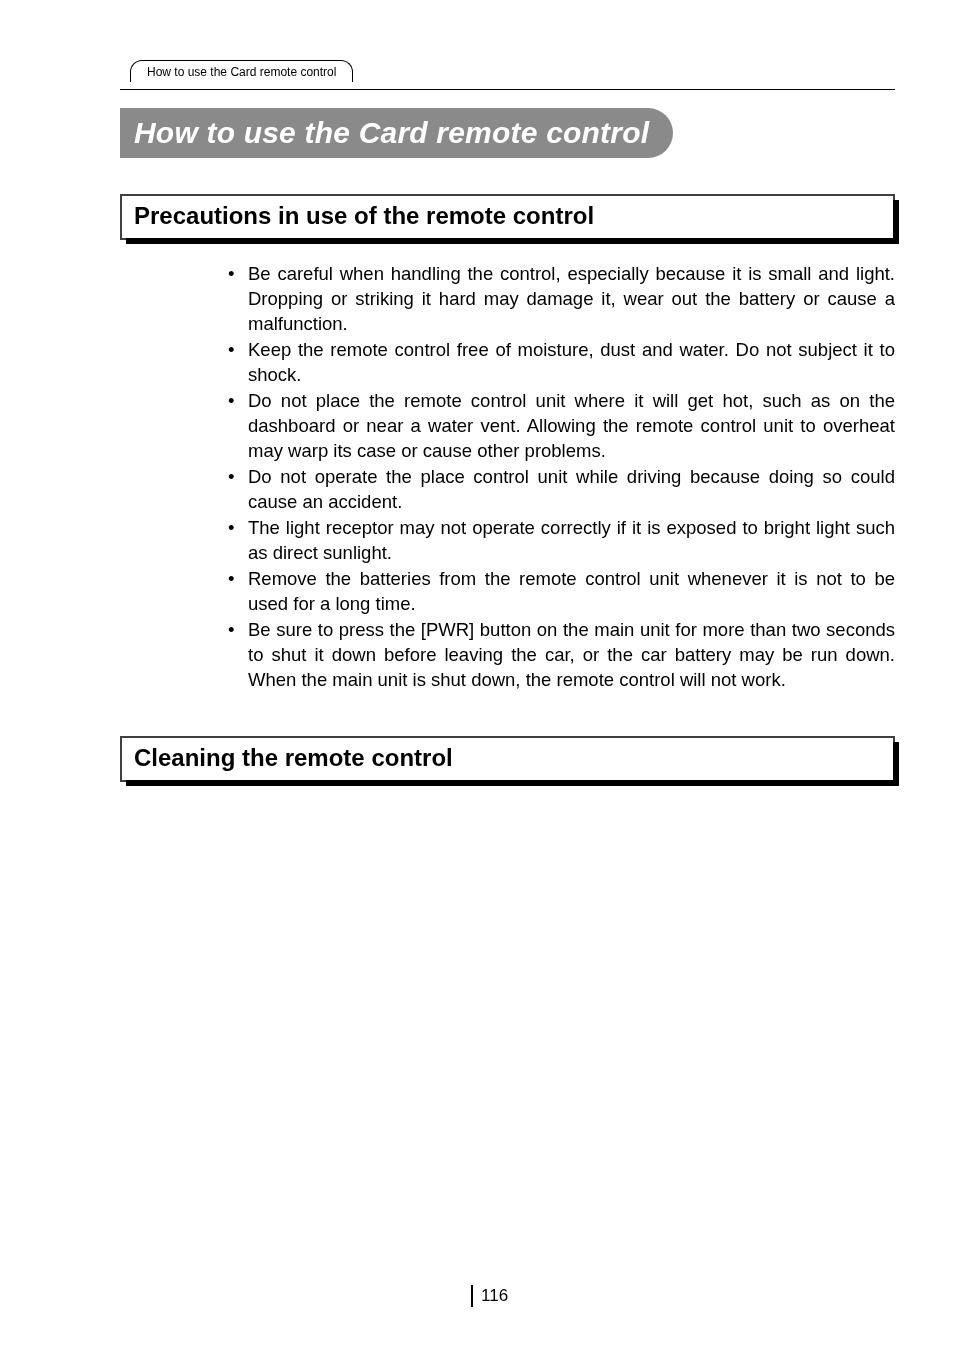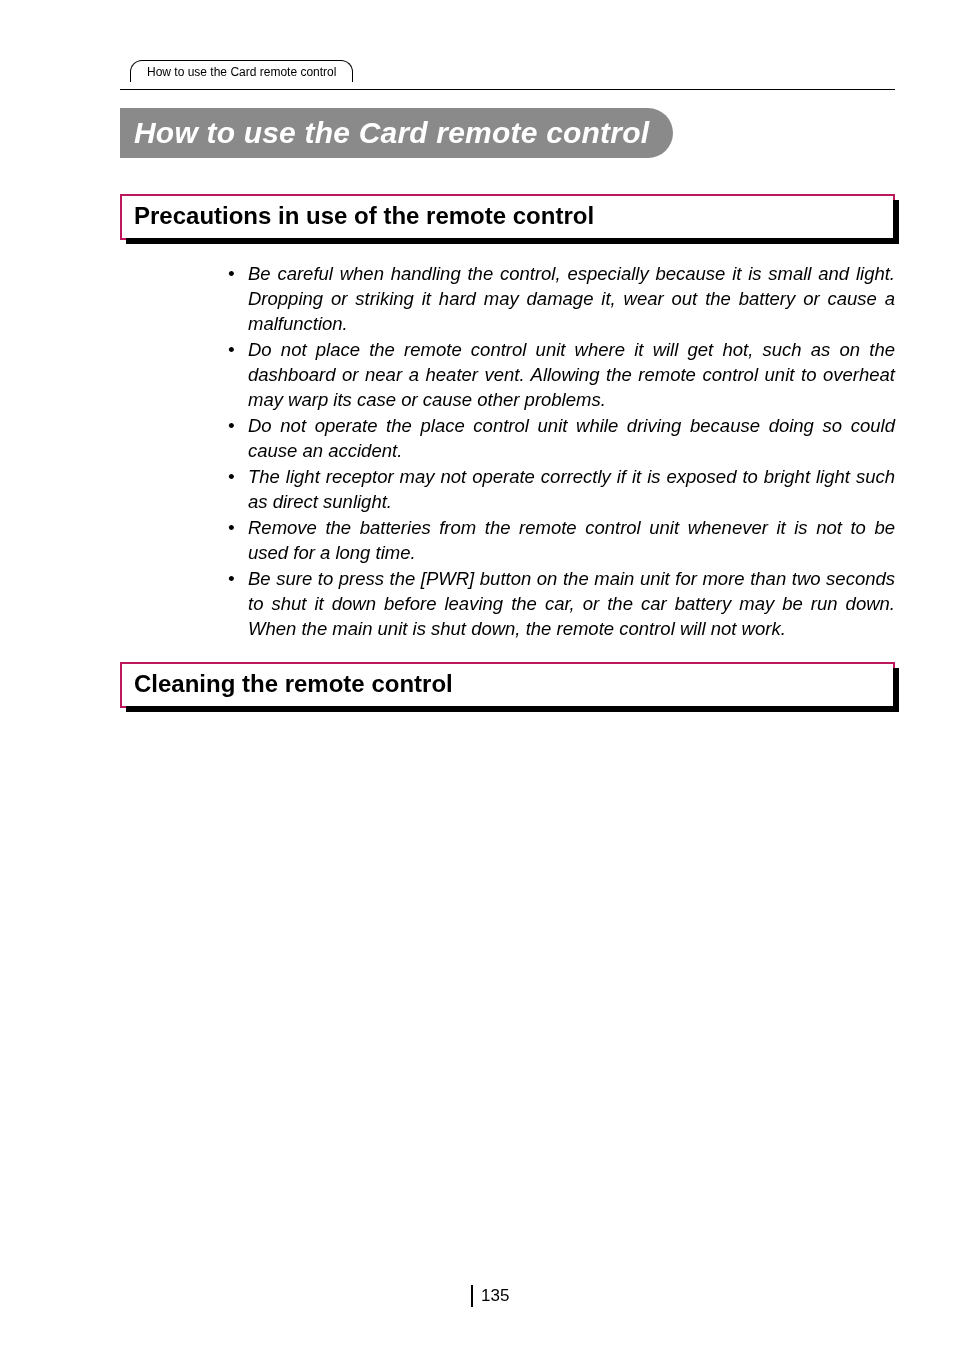--- a/index.html
+++ b/index.html
@@ -51,21 +51,21 @@
       padding: 8px 24px 8px 14px;
       border-radius: 0 28px 28px 0;
       display: inline-block;
       letter-spacing: 0.2px;
     }
     .section {
       margin-top: 36px;
     }
     .section-heading-wrap {
       position: relative;
-      border: 2px solid #be185d;
+      border: 2px solid #404040;
       padding: 6px 12px 8px 12px;
     }
     .section-heading-wrap::after {
       content: "";
       position: absolute;
       left: 4px;
       right: -6px;
       bottom: -6px;
       height: 6px;
       background: #000;
@@ -81,21 +81,20 @@
     }
     .section-heading {
       font-size: 24px;
       font-weight: bold;
     }
     .bullet-list {
       margin-top: 22px;
       padding-left: 108px;
       padding-right: 0;
       list-style: none;
-      font-style: italic;
     }
     .bullet-list li {
       position: relative;
       font-size: 18.5px;
       line-height: 1.35;
       text-align: justify;
       margin-bottom: 1px;
       padding-left: 20px;
     }
     .bullet-list li::before {
@@ -132,31 +131,32 @@
   <div class="title-pill">
     <span>How to use the Card remote control</span>
   </div>
 
   <div class="section">
     <div class="section-heading-wrap">
       <div class="section-heading">Precautions in use of the remote control</div>
     </div>
     <ul class="bullet-list">
       <li>Be careful when handling the control, especially because it is small and light. Dropping or striking it hard may damage it, wear out the battery or cause a malfunction.</li>
-      <li>Do not place the remote control unit where it will get hot, such as on the dashboard or near a heater vent.  Allowing the remote control unit to overheat may warp its case or cause other problems.</li>
+      <li>Keep the remote control free of moisture, dust and water. Do not subject it to shock.</li>
+      <li>Do not place the remote control unit where it will get hot, such as on the dashboard or near a water vent.  Allowing the remote control unit to overheat may warp its case or cause other problems.</li>
       <li>Do not operate the place control unit while driving because doing so could cause an accident.</li>
       <li>The light receptor may not operate correctly if it is exposed to bright light such as direct sunlight.</li>
       <li>Remove the batteries from the remote control unit whenever it is not to be used for a long time.</li>
       <li>Be sure to press the [PWR] button on the main unit for more than two seconds to shut it down before leaving the car, or the car battery may be run down. When the main unit is shut down, the remote control will not work.</li>
     </ul>
   </div>
 
-  <div class="section" style="margin-top:20px;">
+  <div class="section" style="margin-top:44px;">
     <div class="section-heading-wrap">
       <div class="section-heading">Cleaning the remote control</div>
     </div>
     <ul class="bullet-list">
     </ul>
   </div>
 
 </div>
 
-<div class="page-number">135</div>
+<div class="page-number">116</div>
 
 </body></html>

